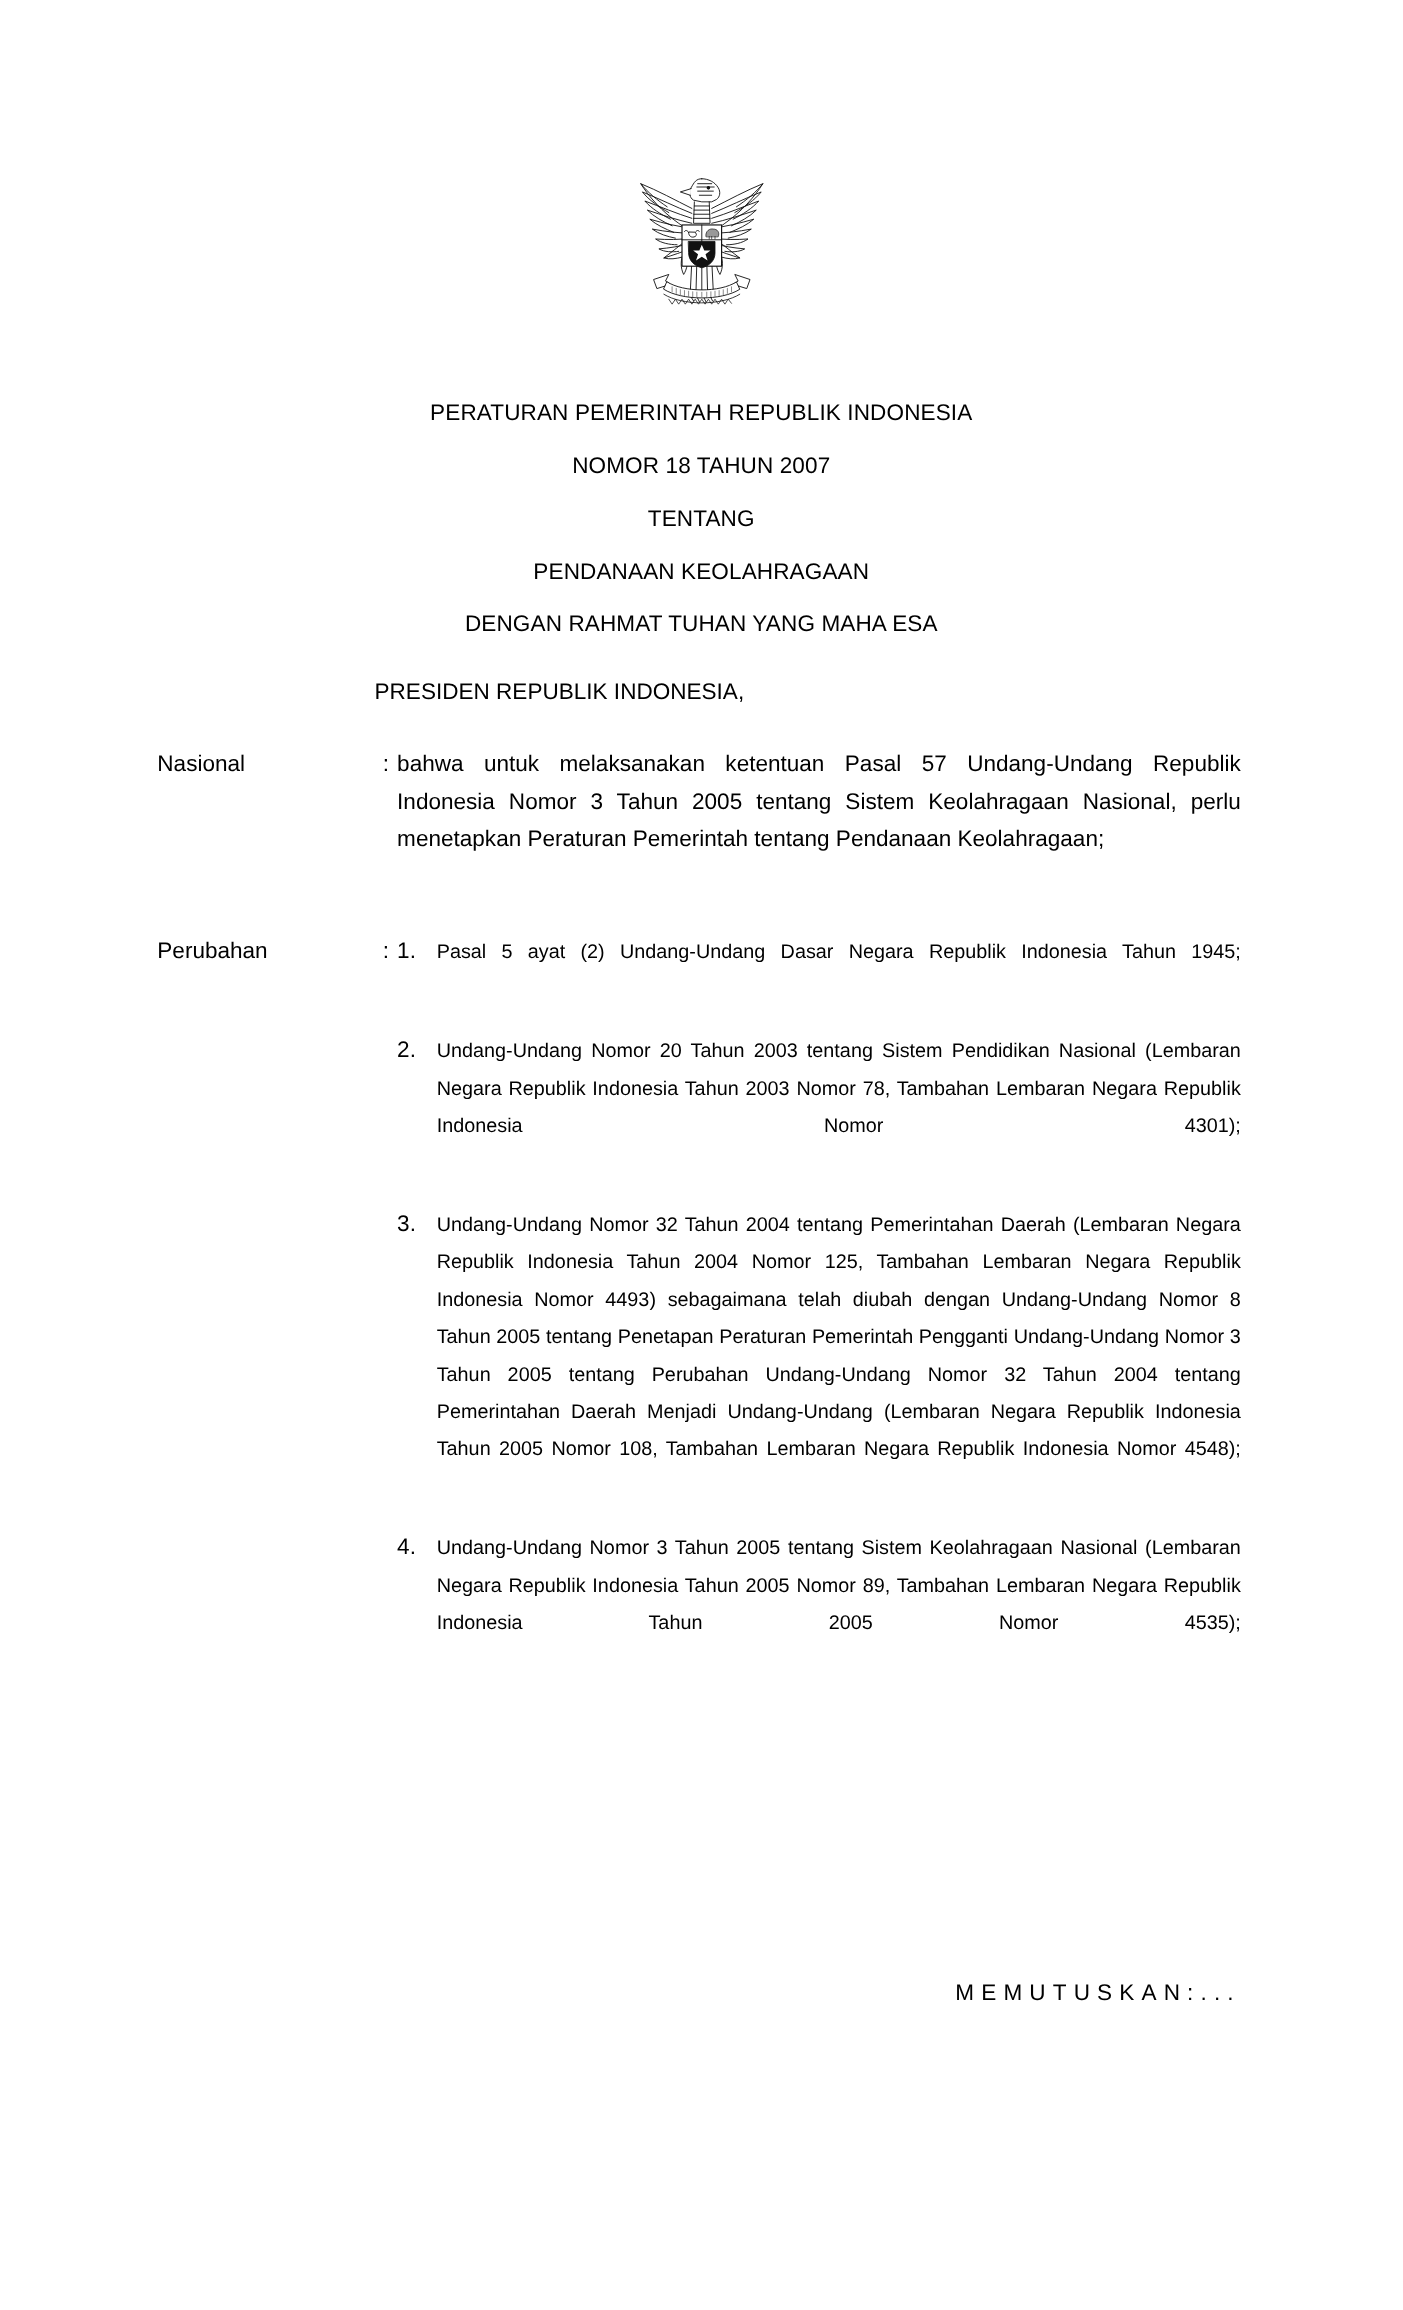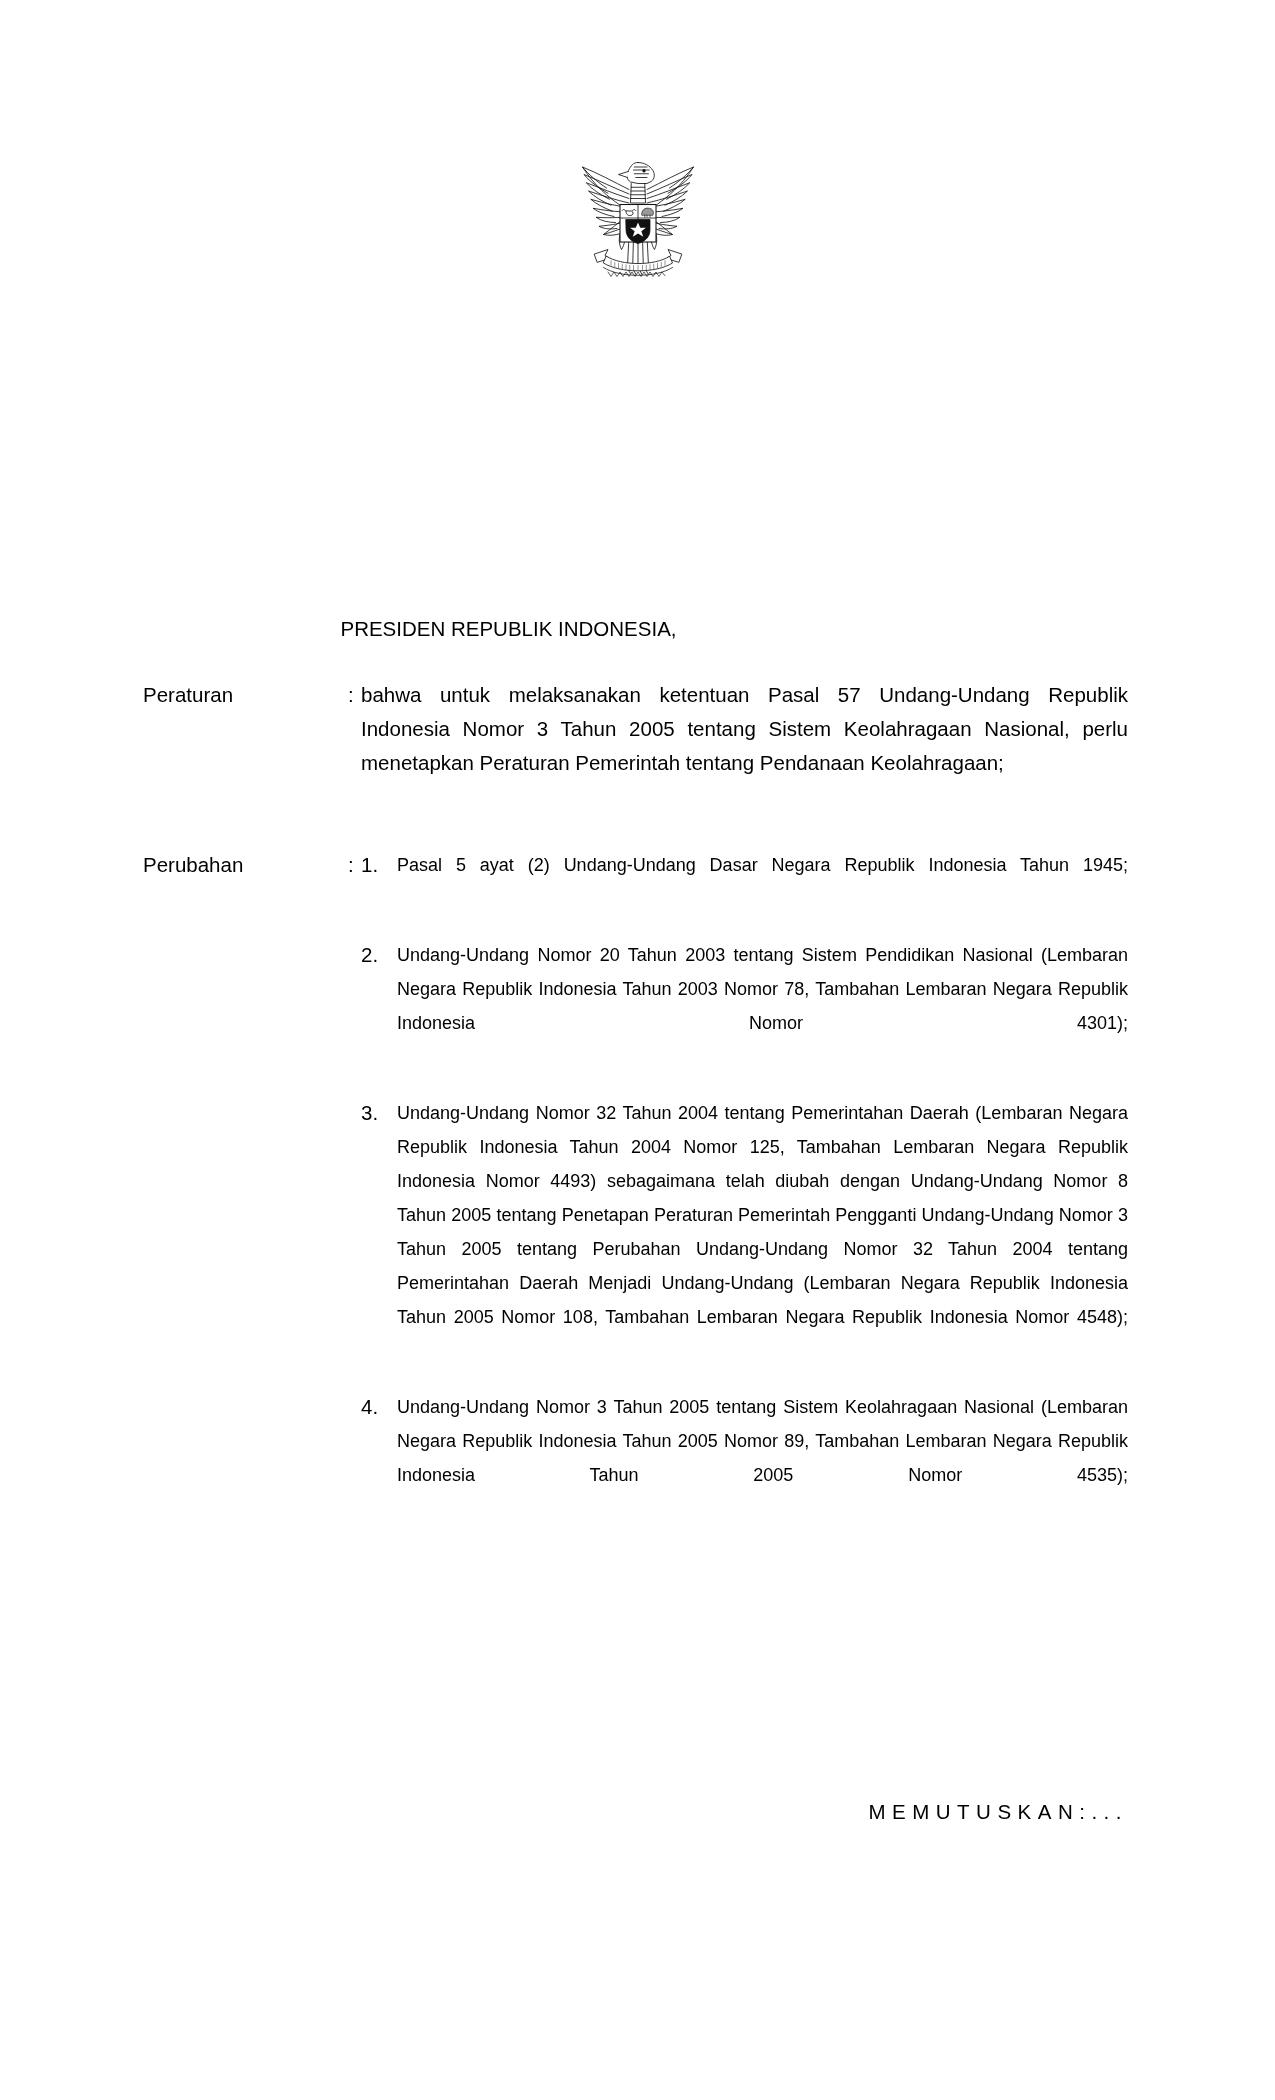--- a/index.html
+++ b/index.html
@@ -212,25 +212,32 @@
         <path d="M58 155 C78 168 122 168 142 155 L146 164 C124 178 76 178 54 164 Z" fill="#ffffff"></path>
         <g stroke="#333333" stroke-width="0.7">
           <path d="M64 161 L64 167 M69 163 L69 169 M74 164.5 L74 170.5 M79 165.5 L79 171.5 M84 166.3 L84 172.3 M89 167 L89 173 M94 167.4 L94 173.4 M100 167.6 L100 173.6 M106 167.4 L106 173.4 M111 167 L111 173 M116 166.3 L116 172.3 M121 165.5 L121 171.5 M126 164.5 L126 170.5 M131 163 L131 169 M136 161 L136 167"></path>
         </g>
         <path d="M54 170 C76 184 124 184 146 170" stroke="#111111" stroke-width="1"></path>
         <path d="M60 176 L64 182 L68 176 L72 182 L76 176 L80 182 L84 176 L88 182 L92 176 L96 182 L100 176 L104 182 L108 176 L112 182 L116 176 L120 182 L124 176 L128 182 L132 176 L136 181" stroke="#111111" stroke-width="0.9"></path>
       </g>
     </svg>
   </div>
 
+  <div class="title-block">
+    <div class="title-line">PERATURAN PEMERINTAH REPUBLIK INDONESIA</div>
+    <div class="title-line">NOMOR 18 TAHUN 2007</div>
+    <div class="title-line">TENTANG</div>
+    <div class="title-line">PENDANAAN KEOLAHRAGAAN</div>
+    <div class="title-line">DENGAN RAHMAT TUHAN YANG MAHA ESA</div>
+  </div>
 
   <div class="presiden-line">PRESIDEN REPUBLIK INDONESIA,</div>
 
   <div class="clause" style="top:678px;">
-    <div class="clause-label">Peraturan</div>
+    <div class="clause-label">Nasional</div>
     <div class="clause-colon">:</div>
     <div class="clause-body">
       <div class="para">bahwa untuk melaksanakan ketentuan Pasal 57 Undang-Undang Republik Indonesia Nomor 3 Tahun 2005 tentang Sistem Keolahragaan Nasional, perlu menetapkan Peraturan Pemerintah tentang Pendanaan Keolahragaan;</div>
     </div>
   </div>
 
   <div class="clause" style="top:848px;">
     <div class="clause-label">Perubahan</div>
     <div class="clause-colon">:</div>
     <div class="clause-body">

